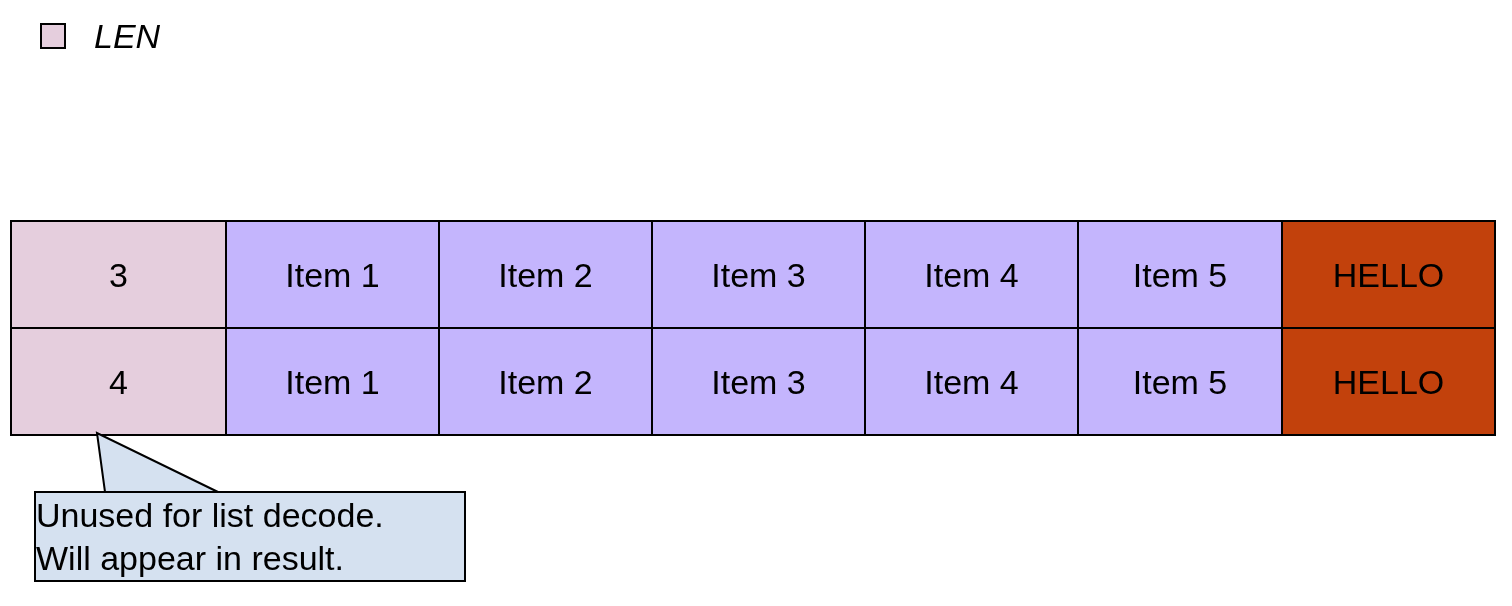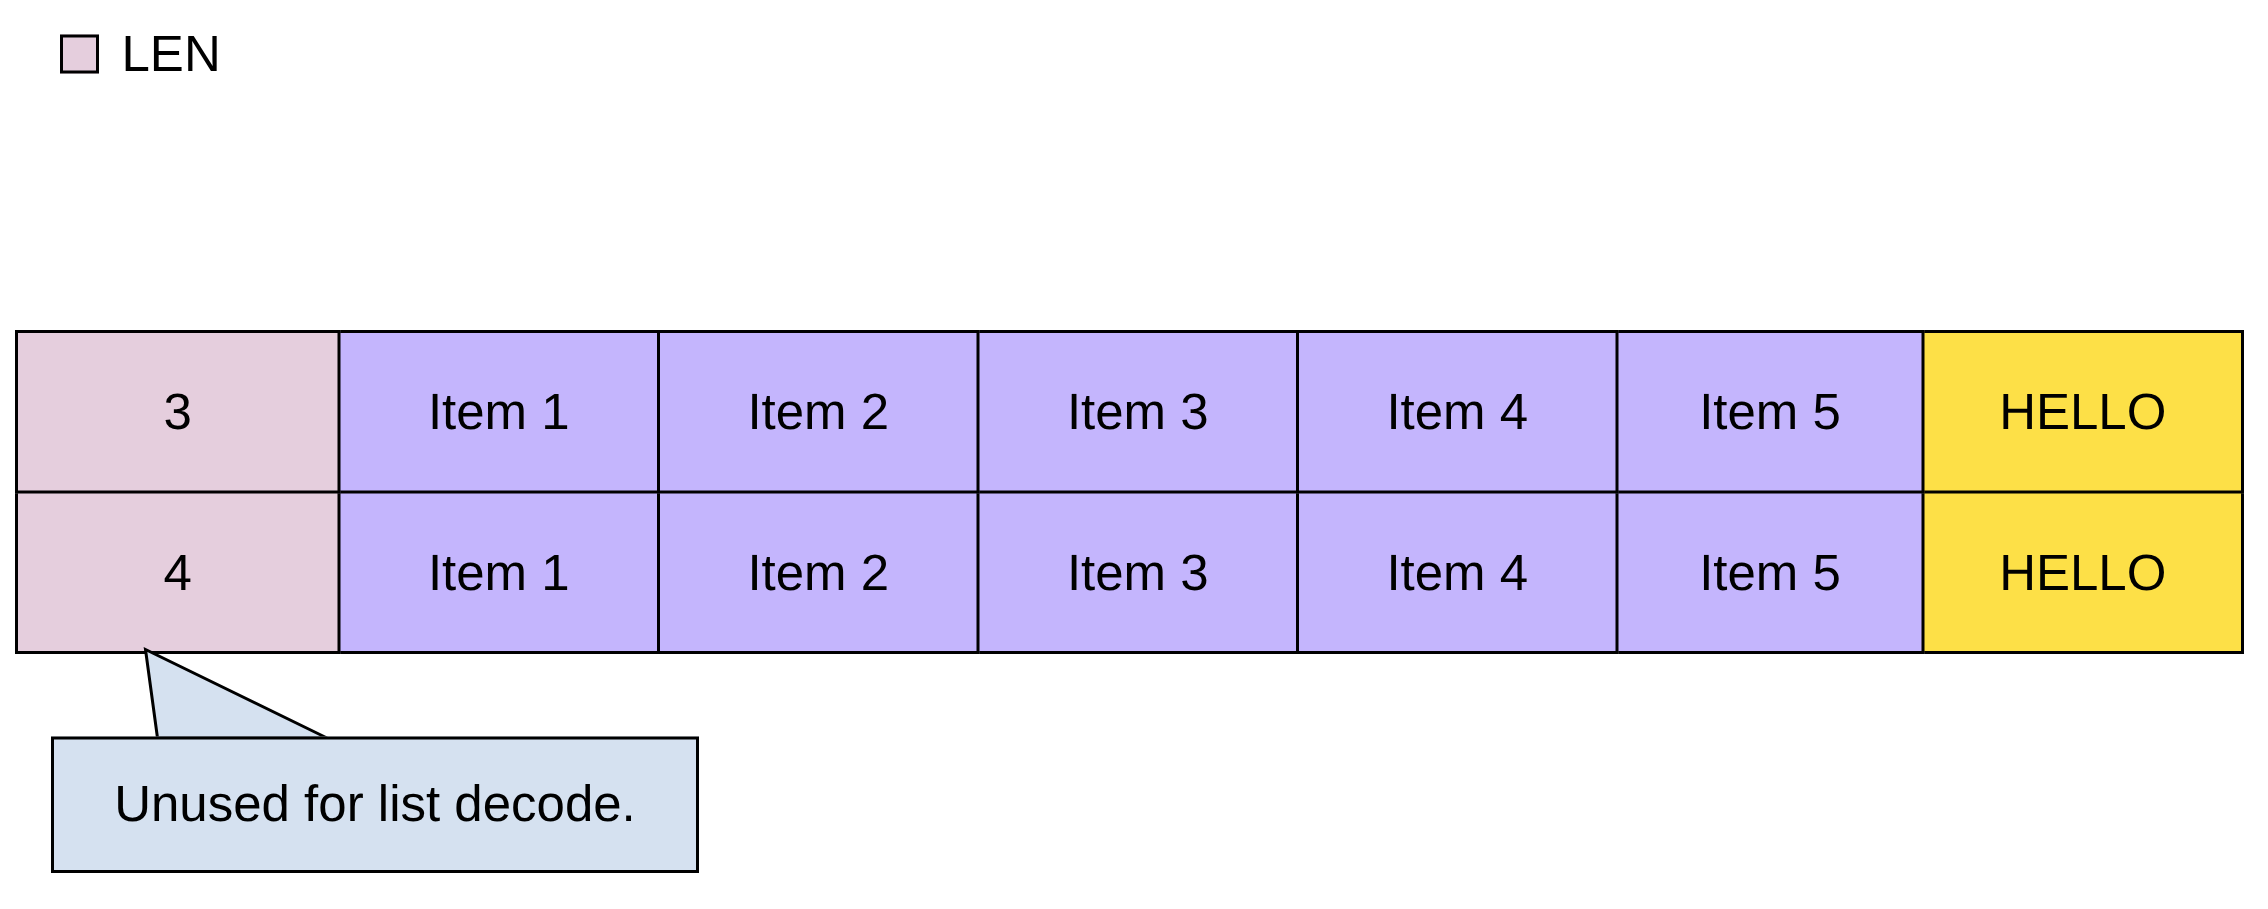--- a/index.html
+++ b/index.html
@@ -29,25 +29,26 @@
     height: 39px;
   }
   .legend-swatch {
     width: 22px;
     height: 22px;
     border: 2px solid #000000;
     box-sizing: content-box;
     flex: 0 0 auto;
   }
   .legend-label {
-    margin-left: 15px;
+    margin-left: 28px;
     font-size: 34px;
     line-height: 34px;
     letter-spacing: 0px;
     white-space: nowrap;
+    font-style: italic;
   }
 
   
   #packet-table {
     position: absolute;
     left: 10px;
     top: 220px;
     width: 1484px;
     border-collapse: collapse;
     table-layout: fixed;
@@ -57,21 +58,21 @@
     height: 105px;
     text-align: center;
     vertical-align: middle;
     font-size: 34px;
     line-height: 34px;
     padding: 0;
     white-space: nowrap;
   }
   td.cell-len { background: #e5cedd; }
   td.cell-lst { background: #c4b5fd; }
-  td.cell-fld { background: #fde047; }
+  td.cell-fld { background: #c2410c; }
 
   
   #callout {
     position: absolute;
     left: 0;
     top: 0;
     width: 1512px;
     height: 606px;
     pointer-events: none;
   }
@@ -79,21 +80,21 @@
     position: absolute;
     left: 34px;
     top: 491px;
     width: 432px;
     height: 91px;
     background: #d5e1f0;
     border: 2px solid #000000;
     box-sizing: border-box;
     display: flex;
     flex-direction: column;
-    align-items: center;
+    align-items: flex-start;
     justify-content: center;
   }
   #callout-box .callout-line {
     font-size: 34px;
     line-height: 43px;
     white-space: nowrap;
     text-align: center;
   }
 </style>
 </head>
@@ -141,13 +142,14 @@
     </tr>
   </tbody>
 </table>
 
 <svg id="callout" viewBox="0 0 1512 606" width="1512" height="606">
   <polygon points="97,433 105,492 218,492" fill="#d5e1f0" stroke="#000000" stroke-width="2" stroke-linejoin="miter"></polygon>
 </svg>
 
 <div id="callout-box">
   <div class="callout-line">Unused for list decode.</div>
+  <div class="callout-line">Will appear in result.</div>
 </div>
 
 </body></html>

